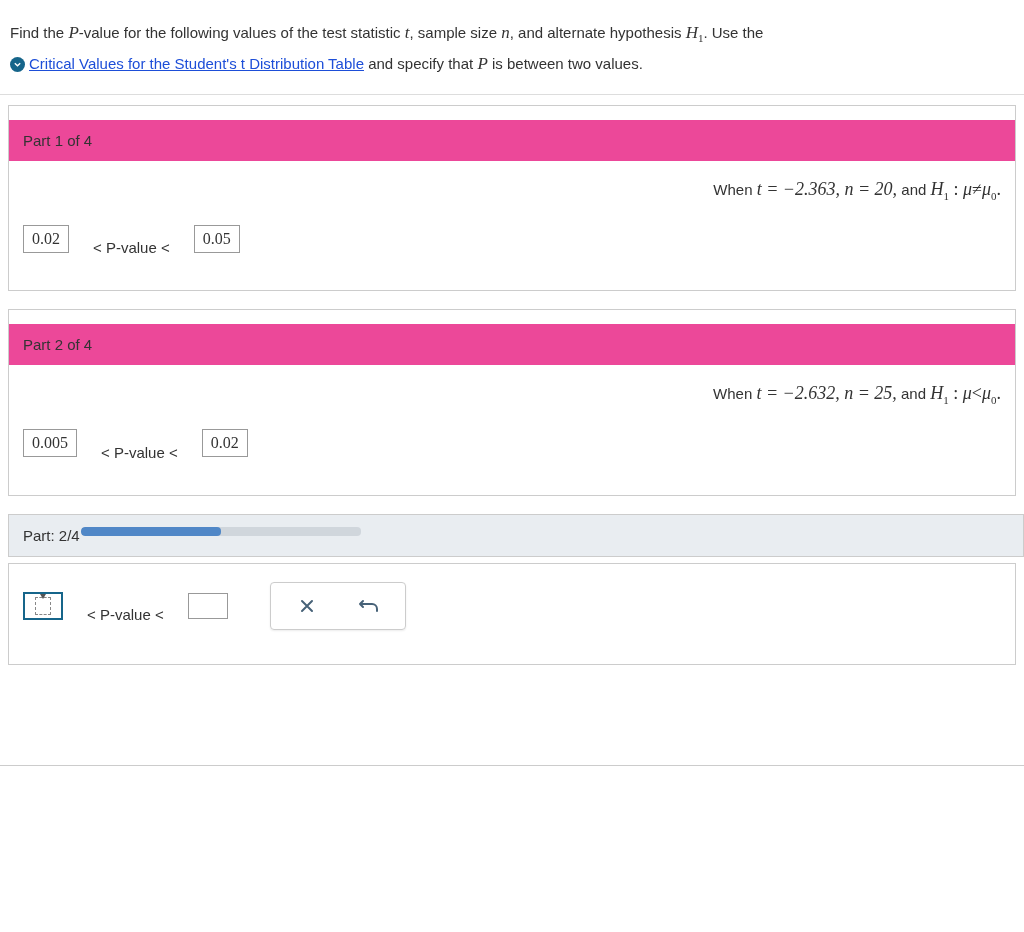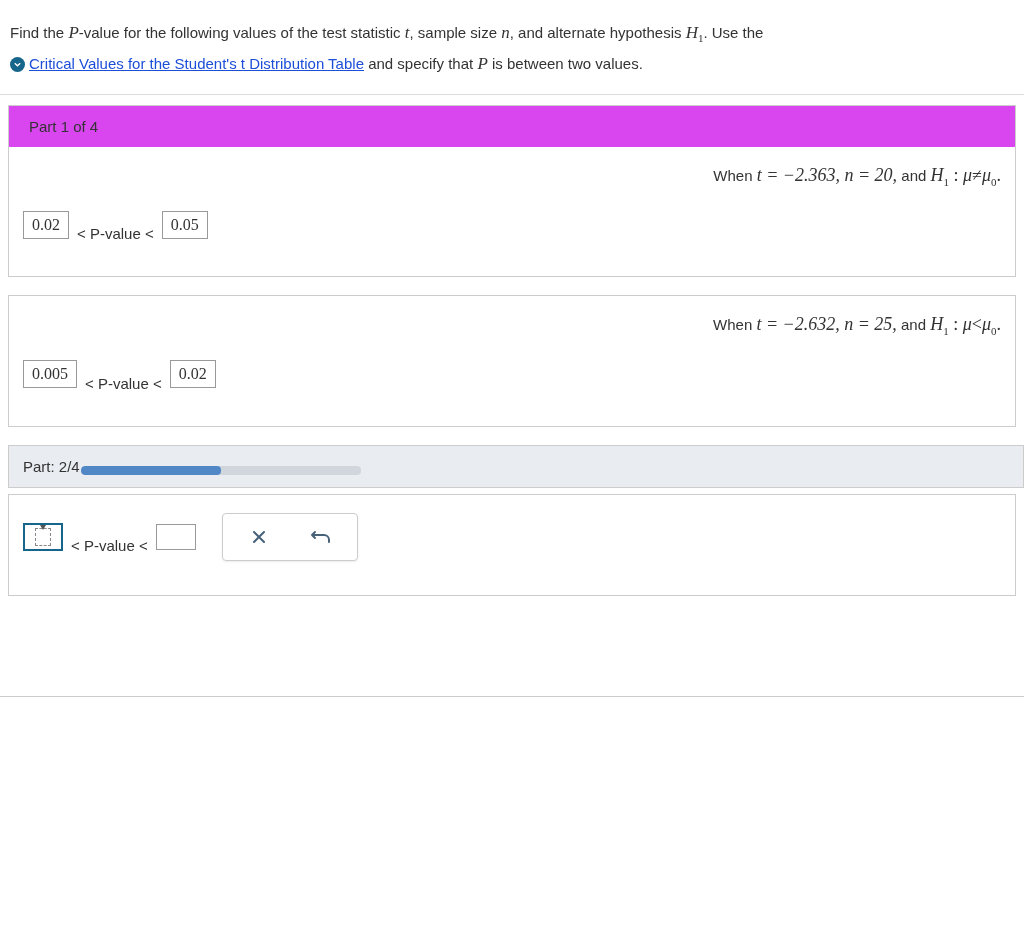--- a/index.html
+++ b/index.html
@@ -55,44 +55,45 @@
     }
     .expand-icon svg {
       width: 9px;
       height: 9px;
     }
     .part-block {
       border: 1px solid #ccc;
       margin: 10px 8px 18px 8px;
     }
     .part-header {
-      background: #d946ef;
-      padding: 12px 20px;
-      font-size: 15px;
+      background: #ec4899;
+      padding: 12px 14px;
+      font-size: 15px;
+      margin-top: 14px;
     }
     .part-body {
       padding: 18px 14px 34px 14px;
     }
     .hypothesis-line {
       margin-bottom: 20px;
       font-size: 15px;
       text-align: right;
     }
     .hyp-formula {
       font-family: 'Times New Roman', Times, serif;
       font-style: italic;
       font-size: 18px;
     }
     .hyp-formula .norm {
       font-style: normal;
     }
     .answer-row {
       display: flex;
       align-items: center;
-      gap: 6px;
+      gap: 22px;
     }
     .value-box {
       border: 1px solid #999;
       padding: 4px 8px;
       font-family: 'Times New Roman', Times, serif;
       font-size: 16px;
       min-width: 40px;
       text-align: center;
       background: #fff;
     }
@@ -132,21 +133,21 @@
       font-size: 15px;
       padding: 0 2px;
       margin-top: 18px;
     }
     .progress-block {
       background: #e9edf1;
       border: 1px solid #ccc;
       margin: 10px 0 6px 8px;
       padding: 12px 14px;
       display: flex;
-      align-items: flex-end;
+      align-items: flex-start;
       gap: 1px;
     }
     .progress-label {
       font-size: 15px;
     }
     .progress-bar {
       width: 280px;
       height: 9px;
       background: #d0d6dc;
       border-radius: 4px;
@@ -207,20 +208,21 @@
       </div>
       <div class="answer-row">
         <div class="value-box">0.02</div>
         <span class="pvalue-text">&lt; P-value &lt;</span>
         <div class="value-box">0.05</div>
       </div>
     </div>
   </div>
 
   <div class="part-block">
+    <div class="part-header">Part 2 of 4</div>
     <div class="part-body">
       <div class="hypothesis-line">
         <span>When </span><span class="hyp-formula"><span>t = −2.632, </span><span>n = 25,</span></span><span>  and </span><span class="hyp-formula"><span>H</span><span class="sub norm">1</span><span class="norm"> : </span><span>μ</span><span class="norm">&lt;</span><span>μ</span><span class="sub norm">0</span><span class="norm">.</span></span>
       </div>
       <div class="answer-row">
         <div class="value-box">0.005</div>
         <span class="pvalue-text">&lt; P-value &lt;</span>
         <div class="value-box">0.02</div>
       </div>
     </div>

